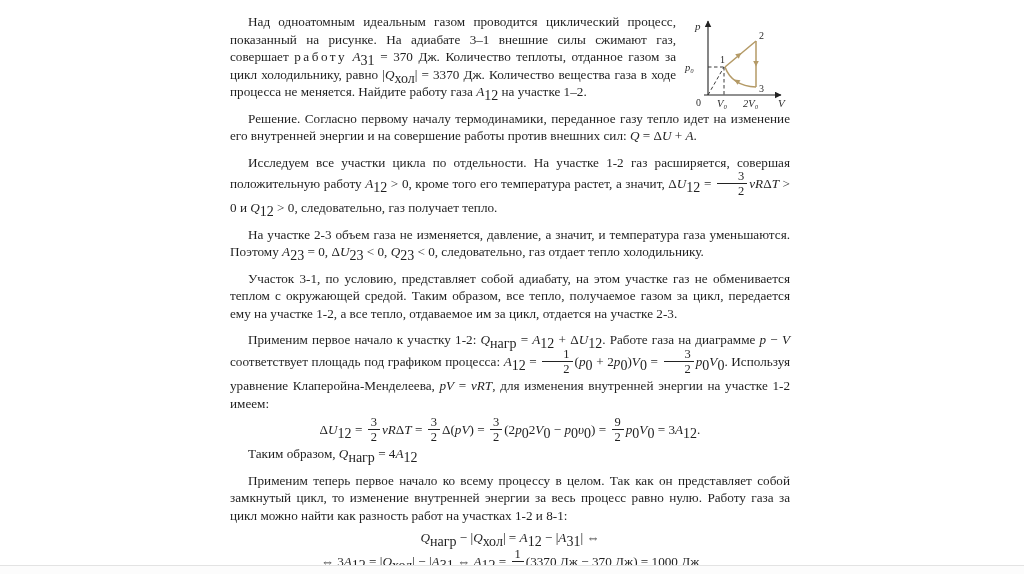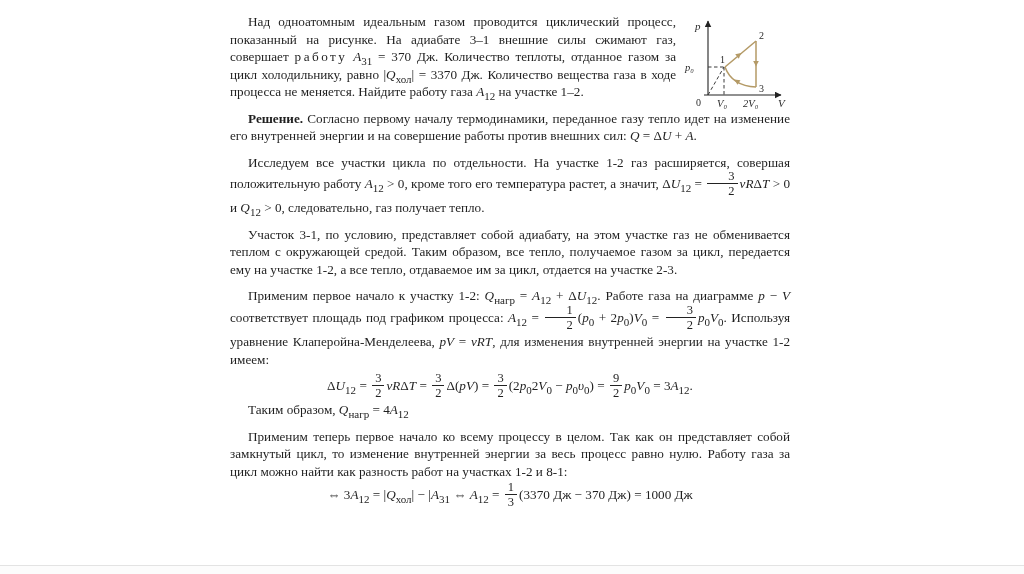--- a/index.html
+++ b/index.html
@@ -12,22 +12,22 @@
     position:absolute;left:230px;top:13px;width:560px;
     font-size:13.2px;line-height:17.5px;text-align:justify;
   }
   .para{margin:0;text-indent:18px;}
   .para + .para{margin-top:9px;}
   .problem{width:446px;}
   .mt8{margin-top:0;} .mt10{margin-top:10px;} .mt12{margin-top:12px;}
   .eq{margin:5px 0 0;text-align:center;text-indent:0;}
   .eq.answer{margin-top:2px;}
   i{font-style:italic;}
-  b{font-weight:bold;}
-  sub{font-size:11px;line-height:0;}
+  b{font-weight:normal;}
+  sub{font-size:14px;line-height:0;}
   .ls{letter-spacing:2.5px;}
   .fr{display:inline-block;vertical-align:middle;text-align:center;
       line-height:1.05;font-size:12.5px;margin:0 2px;position:relative;top:-1px;}
   .fr .fn{display:block;border-bottom:1px solid #222;padding:0 3px;}
   .fr .fd{display:block;padding-top:1px;}
   .figure{position:absolute;left:673px;top:5px;width:128px;height:110px;}
   .figure svg{display:block;width:128px;height:110px;}
   .figure text{font-family:"Liberation Serif","DejaVu Serif",serif;fill:#2a2a2a;}
   .axlbl{font-style:italic;font-size:11px;}
   .ticklbl{font-style:italic;font-size:10.5px;}
@@ -70,21 +70,23 @@
     <text x="47" y="58" class="ptlbl">1</text>
     <text x="86" y="34" class="ptlbl">2</text>
     <text x="86" y="87" class="ptlbl">3</text>
   </svg>
 </div>
 
 <div class="content">
   <p class="para problem">Над одноатомным идеальным газом проводится циклический процесс, показанный на рисунке. На адиабате 3–1 внешние силы сжимают газ, совершает <span class="ls">работу</span> <i>A</i><sub>31</sub> = 370 Дж. Количество теплоты, отданное газом за цикл холодильнику, равно |<i>Q</i><sub>хол</sub>| = 3370 Дж. Количество вещества газа в ходе процесса не меняется. Найдите работу газа <i>A</i><sub>12</sub> на участке 1–2.</p>
   <p class="para mt10"><b>Решение.</b> Согласно первому началу термодинамики, переданное газу тепло идет на изменение его внутренней энергии и на совершение работы против внешних сил: <i>Q</i> = Δ<i>U</i> + <i>A</i>.</p>
   <p class="para mt10">Исследуем все участки цикла по отдельности. На участке 1-2 газ расширяется, совершая положительную работу <i>A</i><sub>12</sub> &gt; 0, кроме того его температура растет, а значит, Δ<i>U</i><sub>12</sub> = <span class="fr"><span class="fn">3</span><span class="fd">2</span></span><i>νR</i>Δ<i>T</i> &gt; 0 и <i>Q</i><sub>12</sub> &gt; 0, следовательно, газ получает тепло.</p>
+  <p class="para mt10">На участке 2-3 объем газа не изменяется, давление, а значит, и температура газа уменьшаются. Поэтому <i>A</i><sub>23</sub> = 0, Δ<i>U</i><sub>23</sub> &lt; 0, <i>Q</i><sub>23</sub> &lt; 0, следовательно, газ отдает тепло холодильнику.</p>
   <p class="para mt10">Участок 3-1, по условию, представляет собой адиабату, на этом участке газ не обменивается теплом с окружающей средой. Таким образом, все тепло, получаемое газом за цикл, передается ему на участке 1-2, а все тепло, отдаваемое им за цикл, отдается на участке 2-3.</p>
   <p class="para mt12">Применим первое начало к участку 1-2: <i>Q</i><sub>нагр</sub> = <i>A</i><sub>12</sub> + Δ<i>U</i><sub>12</sub>. Работе газа на диаграмме <i>p</i> − <i>V</i> соответствует площадь под графиком процесса: <i>A</i><sub>12</sub> = <span class="fr"><span class="fn">1</span><span class="fd">2</span></span>(<i>p</i><sub>0</sub> + 2<i>p</i><sub>0</sub>)<i>V</i><sub>0</sub> = <span class="fr"><span class="fn">3</span><span class="fd">2</span></span><i>p</i><sub>0</sub><i>V</i><sub>0</sub>. Используя уравнение Клаперойна-Менделеева, <i>pV</i> = <i>νRT</i>, для изменения внутренней энергии на участке 1-2 имеем:</p>
   <div class="eq">Δ<i>U</i><sub>12</sub> = <span class="fr"><span class="fn">3</span><span class="fd">2</span></span><i>νR</i>Δ<i>T</i> = <span class="fr"><span class="fn">3</span><span class="fd">2</span></span>Δ(<i>pV</i>) = <span class="fr"><span class="fn">3</span><span class="fd">2</span></span>(2<i>p</i><sub>0</sub>2<i>V</i><sub>0</sub> − <i>p</i><sub>0</sub><i>υ</i><sub>0</sub>) = <span class="fr"><span class="fn">9</span><span class="fd">2</span></span><i>p</i><sub>0</sub><i>V</i><sub>0</sub> = 3<i>A</i><sub>12</sub>.</div>
   <p class="para mt8">Таким образом, <i>Q</i><sub>нагр</sub> = 4<i>A</i><sub>12</sub></p>
   <p class="para mt12">Применим теперь первое начало ко всему процессу в целом. Так как он представляет собой замкнутый цикл, то изменение внутренней энергии за весь процесс равно нулю. Работу газа за цикл можно найти как разность работ на участках 1-2 и 8-1:</p>
+  <div class="eq"><i>Q</i><sub>нагр</sub> − |<i>Q</i><sub>хол</sub>| = <i>A</i><sub>12</sub> − |<i>A</i><sub>31</sub>| ⇔</div>
   <div class="eq answer">⇔ 3<i>A</i><sub>12</sub> = |<i>Q</i><sub>хол</sub>| − |<i>A</i><sub>31</sub> ⇔ <i>A</i><sub>12</sub> = <span class="fr"><span class="fn">1</span><span class="fd">3</span></span>(3370 Дж − 370 Дж) = 1000 Дж</div>
 </div>
 
 <div class="bottom-edge"></div>
 
 </body></html>

